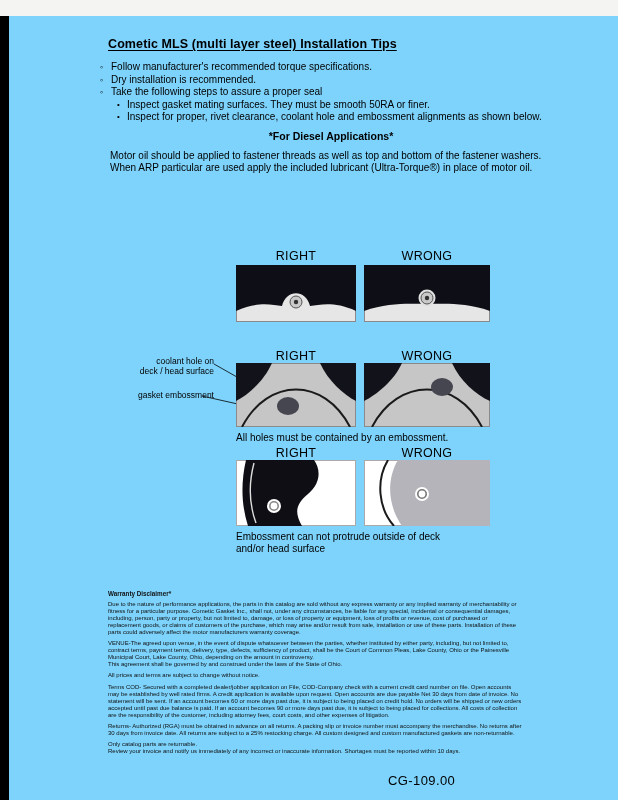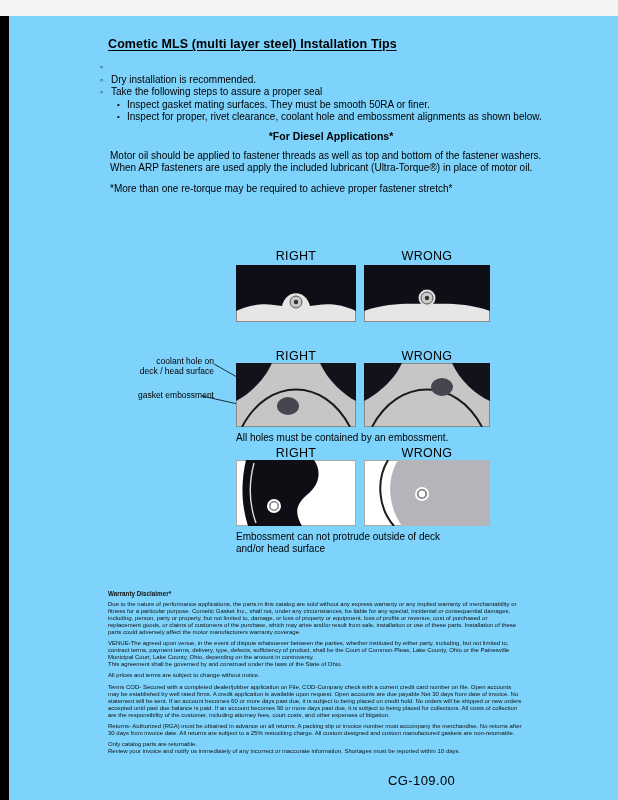--- a/index.html
+++ b/index.html
@@ -39,20 +39,21 @@
 <body>
 
 <div class="page">
   <div class="leftbar"></div>
 
   <div class="title">Cometic MLS (multi layer steel) Installation Tips</div>
 
   <div class="tips">
     <div class="tip-row">
       <span class="marker">◦</span>
+      <span>Follow manufacturer's recommended torque specifications.</span>
     </div>
     <div class="tip-row">
       <span class="marker">◦</span>
       <span>Dry installation is recommended.</span>
     </div>
     <div class="tip-row">
       <span class="marker">◦</span>
       <span>Take the following steps to assure a proper seal</span>
     </div>
     <div class="tip-row sub">
@@ -60,22 +61,21 @@
       <span>Inspect gasket mating surfaces.  They must be smooth 50RA or finer.</span>
     </div>
     <div class="tip-row sub">
       <span class="marker">•</span>
       <span>Inspect for proper, rivet clearance, coolant hole and embossment alignments as shown below.</span>
     </div>
   </div>
 
   <div class="diesel">
     <div class="diesel-heading">*For Diesel Applications*</div>
-    <p>Motor oil should be applied to fastener threads as well as top and bottom of the fastener washers. When ARP fasteners are used apply the included lubricant (Ultra-Torque®) in place of motor oil.</p>
-    <p class="note">*More than one re-torque may be required to achieve proper fastener stretch*</p>
+    <p>Motor oil should be applied to fastener threads as well as top and bottom of the fastener washers. When ARP particular are used apply the included lubricant (Ultra-Torque®) in place of motor oil.</p>
   </div>
 
   <div class="dg-label" style="left:236px; top:233px; width:120px;">RIGHT</div>
   <div class="dg-label" style="left:364px; top:233px; width:126px;">WRONG</div>
 
   <div class="panel" style="left:236px; top:249px;">
     <svg width="120" height="57" viewBox="0 0 120 57">
       <rect x="0.5" y="0.5" width="119" height="56" fill="#e6e6e6" stroke="#8a8a8a"></rect>
       <path d="M0,0 H120 V46 C98,36 84,40 74,41 C70,24 50,24 46,41 C36,40 22,36 0,46 Z" fill="#0e0e16"></path>
       <circle cx="60" cy="37" r="6" fill="#c9c9c9" stroke="#555" stroke-width="1"></circle>

